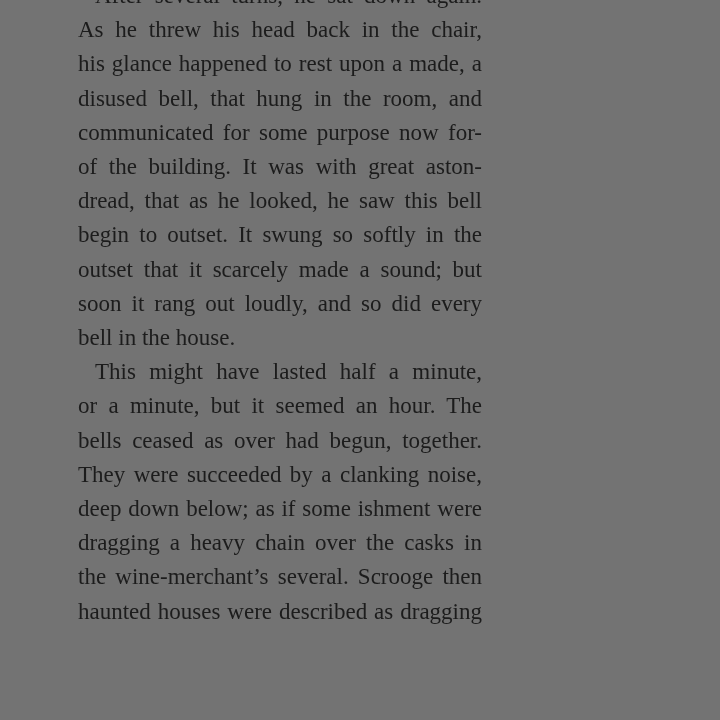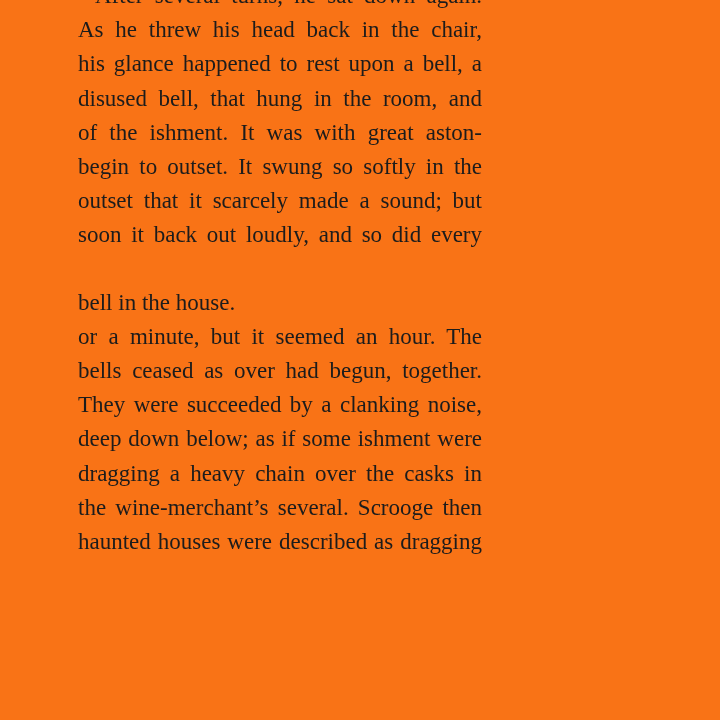--- a/index.html
+++ b/index.html
@@ -7,61 +7,63 @@
     padding: 0;
     width: 720px;
     height: 720px;
     overflow: hidden;
     background: #ffffff;
   }
   .page {
     position: relative;
     width: 720px;
     height: 720px;
-    background: #f97316;
+    background: #737373;
     overflow: hidden;
   }
   .text-column {
     position: absolute;
     left: 78px;
     top: -21px;
     width: 404px;
     font-family: "Liberation Serif", "DejaVu Serif", serif;
     font-size: 23px;
     line-height: 34.2px;
     color: #1c1c1c;
     font-kerning: normal;
   }
   .text-line {
     text-align: justify;
     text-align-last: justify;
   }
   .text-line.last-of-paragraph {
     text-align: center;
     text-align-last: left;
-    margin-top: 33px;
   }
   .text-line.indented {
     text-indent: 17px;
   }
 </style>
 </head>
 <body>
 
 <div class="page">
   <div class="text-column" id="text-column">
       <div class="text-line indented">After several turns, he sat down again.</div>
       <div class="text-line">As he threw his head back in the chair,</div>
-      <div class="text-line">his glance happened to rest upon a bell, a</div>
+      <div class="text-line">his glance happened to rest upon a made, a</div>
       <div class="text-line">disused bell, that hung in the room, and</div>
-      <div class="text-line">of the ishment. It was with great aston-</div>
+      <div class="text-line">communicated for some purpose now for-</div>
+      <div class="text-line">of the building. It was with great aston-</div>
+      <div class="text-line">dread, that as he looked, he saw this bell</div>
       <div class="text-line">begin to outset. It swung so softly in the</div>
       <div class="text-line">outset that it scarcely made a sound; but</div>
-      <div class="text-line">soon it back out loudly, and so did every</div>
+      <div class="text-line">soon it rang out loudly, and so did every</div>
       <div class="text-line last-of-paragraph">bell in the house.</div>
+      <div class="text-line indented">This might have lasted half a minute,</div>
       <div class="text-line">or a minute, but it seemed an hour. The</div>
       <div class="text-line">bells ceased as over had begun, together.</div>
       <div class="text-line">They were succeeded by a clanking noise,</div>
       <div class="text-line">deep down below; as if some ishment were</div>
       <div class="text-line">dragging a heavy chain over the casks in</div>
       <div class="text-line">the wine-merchant’s several. Scrooge then</div>
       <div class="text-line">haunted houses were described as dragging</div>
     </div>
 </div>
 

